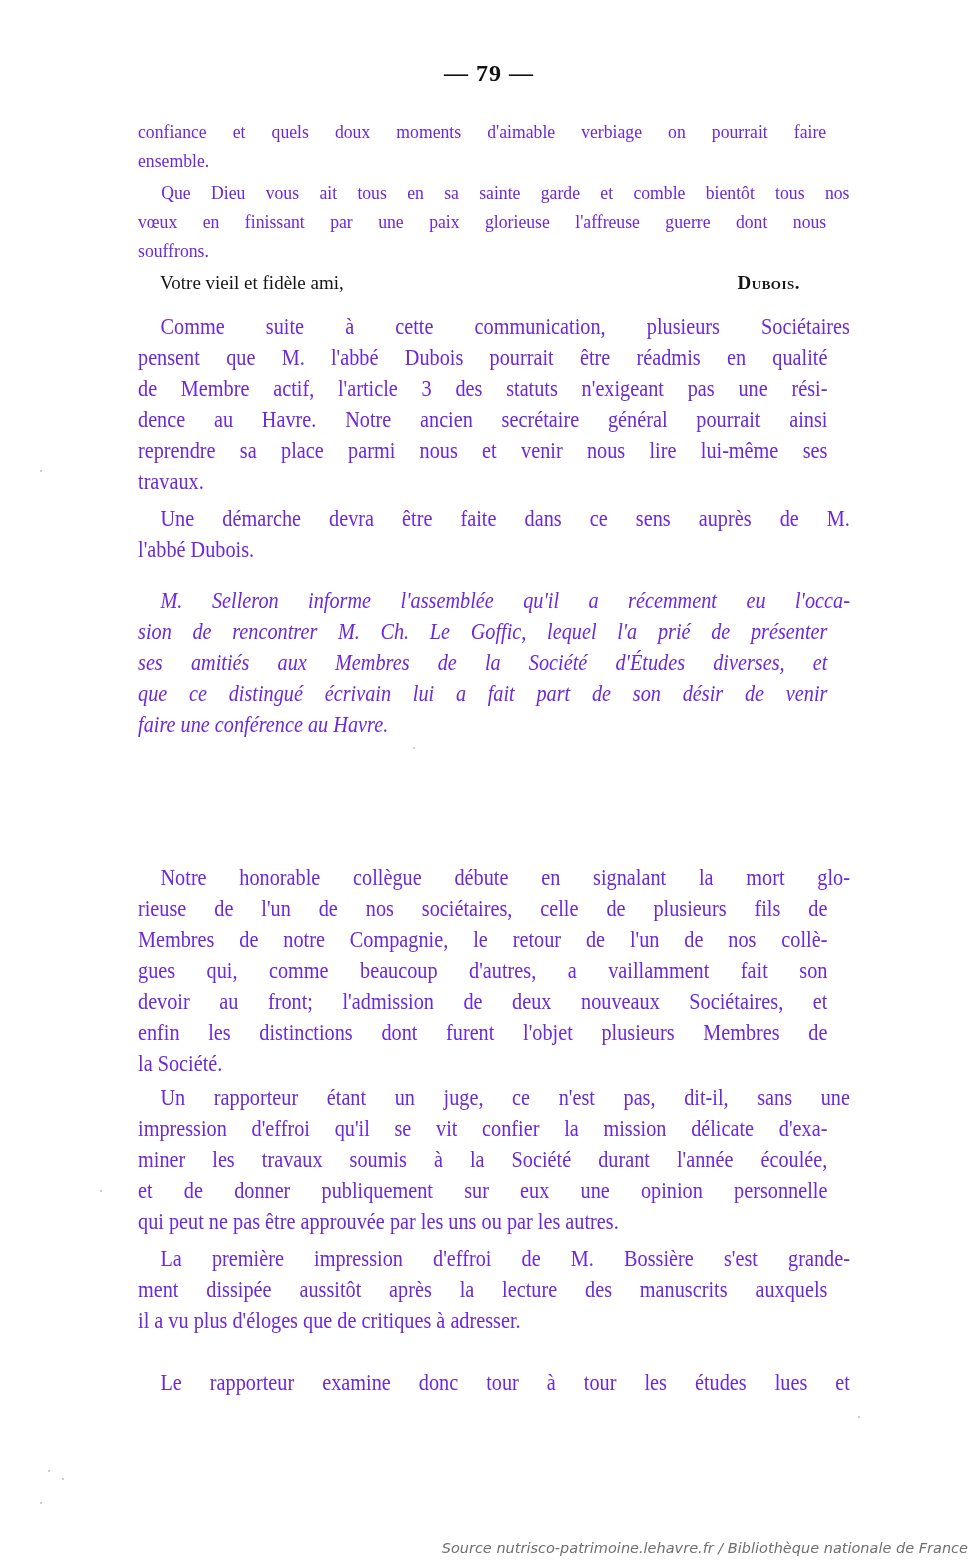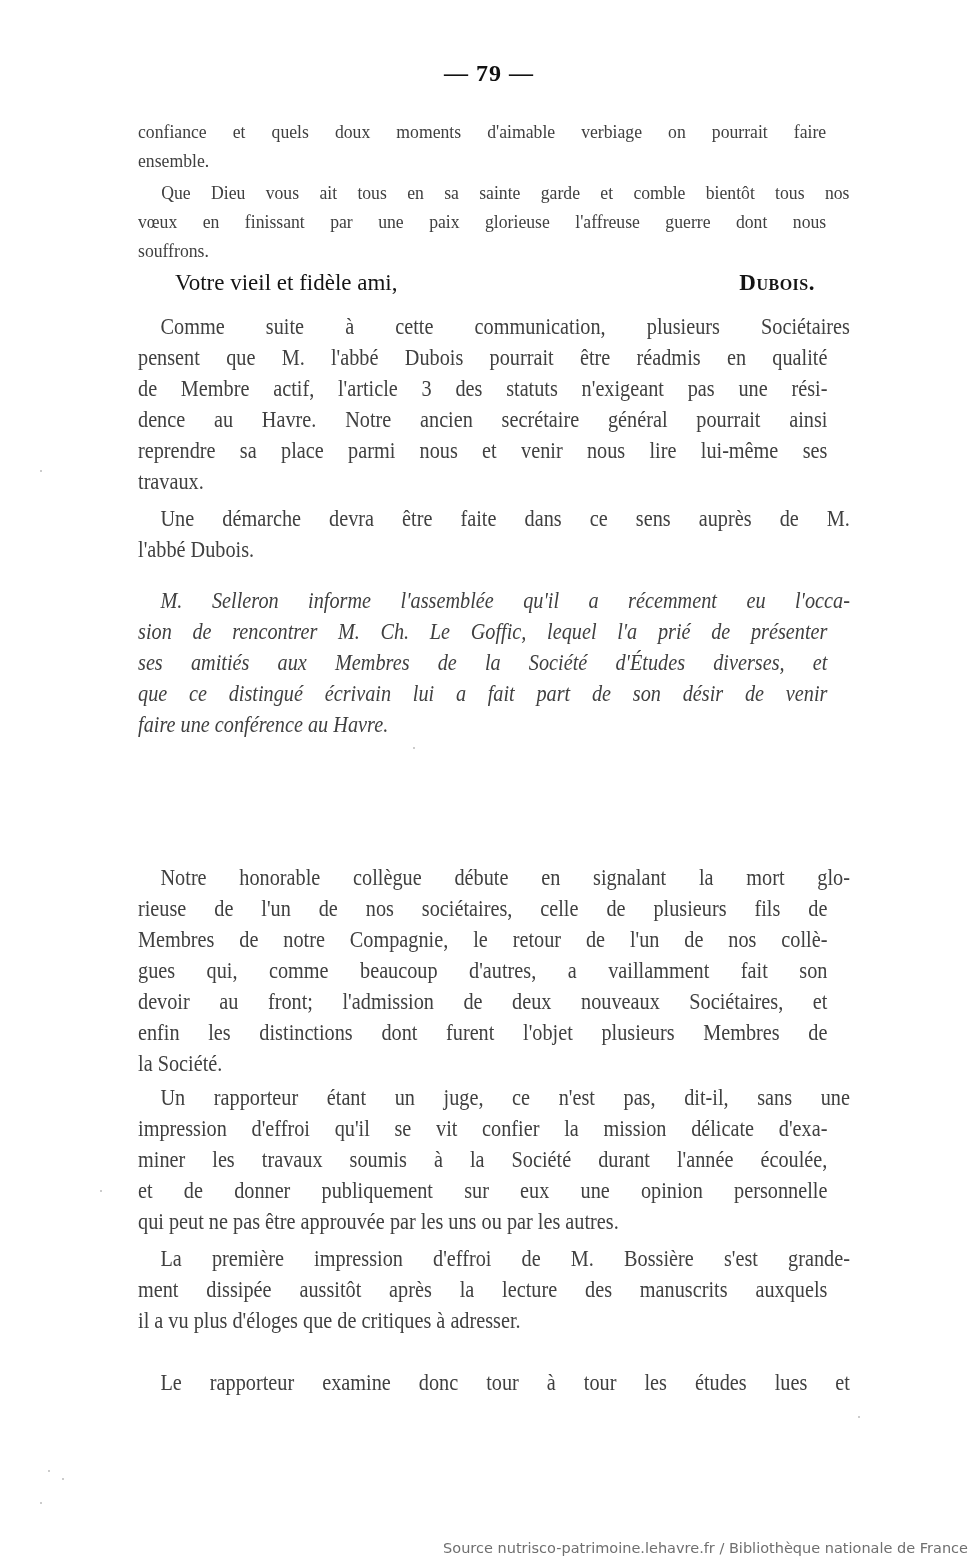--- a/index.html
+++ b/index.html
@@ -3,35 +3,35 @@
   <meta charset="utf-8">
   <style>
     html, body { margin: 0; padding: 0; background: #ffffff; }
     body { width: 978px; height: 1566px; position: relative; overflow: hidden; }
     .page { position: absolute; left: 0; top: 0; width: 978px; height: 1566px; background: #ffffff; }
     .folio {
       position: absolute; left: 0; width: 978px; top: 60px; text-align: center;
       font-family: "Liberation Serif", serif; font-size: 24px; font-weight: bold; color: #111;
       letter-spacing: 1px;
     }
-    .block { position: absolute; left: 138px; width: 690px; color: #404040; }
+    .block { position: absolute; left: 138px; width: 690px; color: #6d28d9; }
     .line {
       display: block; white-space: nowrap; text-align: justify; text-align-last: justify;
       font-family: "Liberation Serif", serif;
     }
     .line.last { text-align-last: left; }
     .indent { padding-left: 25px; }
     .letter .line { font-size: 19px; height: 29px; line-height: 29px; transform: scaleX(0.93); transform-origin: left center; width: 740px; }
     .body .line { font-size: 22.5px; height: 31px; line-height: 31px; transform: scaleX(0.90); transform-origin: left center; width: 766px; }
-    .signature-row { position: absolute; left: 175px; width: 640px; top: 268px; font-family: "Liberation Serif", serif; font-size: 23px; height: 29px; line-height: 29px; color: #141414; }
+    .signature-row { position: absolute; left: 160px; width: 640px; top: 268px; font-family: "Liberation Serif", serif; font-size: 19px; height: 29px; line-height: 29px; color: #141414; }
     .signature-row .left { position: absolute; left: 0; }
     .signature-row .right { position: absolute; right: 0; font-variant: small-caps; font-weight: bold; letter-spacing: 0.5px; }
     .source {
       position: absolute; right: 10px; top: 1540px;
-      font-family: "DejaVu Sans", sans-serif; font-size: 14.5px; color: #6f6f6f;
+      font-family: "DejaVu Sans", sans-serif; font-size: 14.5px; color: #6f6f6f; font-style: italic;
     }
     .speck { position: absolute; width: 2px; height: 2px; background: #bbb; border-radius: 1px; }
   </style>
 </head>
 <body>
 
 <div class="page">
 
   <div class="folio">— 79 —</div>
 

